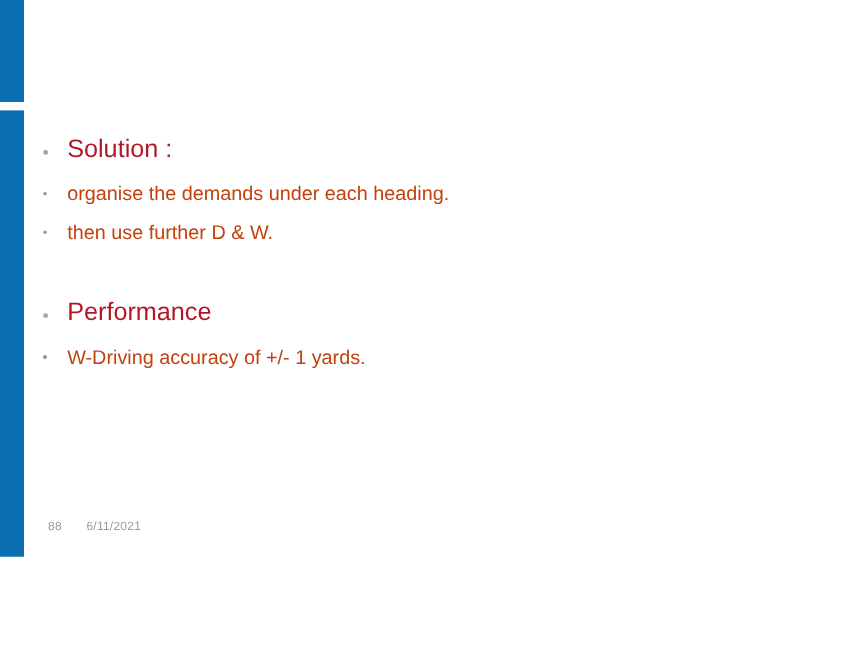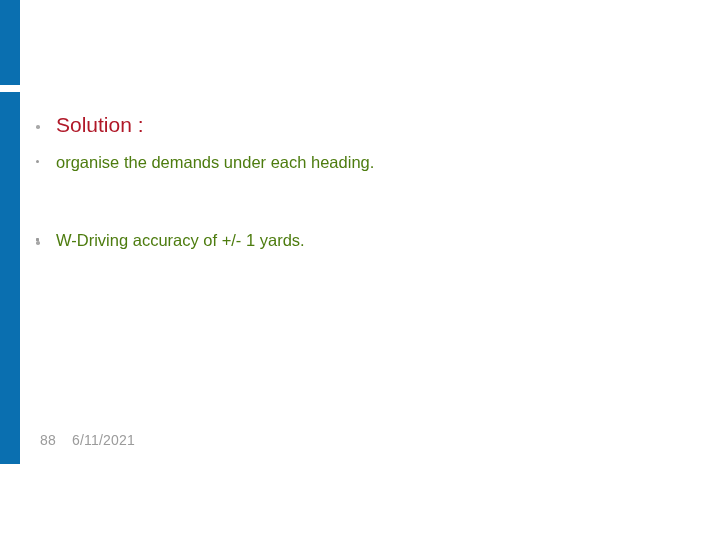--- a/index.html
+++ b/index.html
@@ -83,39 +83,39 @@
   }
   li.heading-row > .bullet-dot {
     top: 0.62em;
     width: 3.5px;
     height: 3.5px;
     background: #a8a8a8;
   }
 
   
   li.body-row {
-    color: #4d7c0f;
+    color: #c2410c;
     font-size: 16.5px;
     line-height: 24px;
     margin-bottom: 8px;
   }
 
   .group-gap {
     height: 34px;
   }
 
   
   .footer {
     position: absolute;
     left: 0;
     bottom: 16px;
     width: 720px;
     height: 16px;
     color: #9b9b9b;
-    font-size: 14px;
+    font-size: 10px;
     line-height: 16px;
     letter-spacing: 0.2px;
     text-align: center;
   }
   .footer-slide-number {
     position: absolute;
     left: 40px;
     top: 0;
   }
   .footer-date {
@@ -142,27 +142,32 @@
 
     <ul class="bullets">
       <li class="bullet-item heading-row">
         <span class="bullet-dot"></span>
         <span>Solution :</span>
       </li>
       <li class="bullet-item body-row">
         <span class="bullet-dot"></span>
         <span>organise the demands under each heading.</span>
       </li>
+      <li class="bullet-item body-row">
+        <span class="bullet-dot"></span>
+        <span>then use further D &amp; W.</span>
+      </li>
     </ul>
 
     <div class="group-gap"></div>
 
     <ul class="bullets">
       <li class="bullet-item heading-row">
         <span class="bullet-dot"></span>
+        <span>Performance</span>
       </li>
       <li class="bullet-item body-row">
         <span class="bullet-dot"></span>
       </li>
       <li class="bullet-item body-row">
         <span class="bullet-dot"></span>
       </li>
       <li class="bullet-item body-row">
         <span class="bullet-dot"></span>
         <span>W-Driving accuracy of +/- 1 yards.</span>

